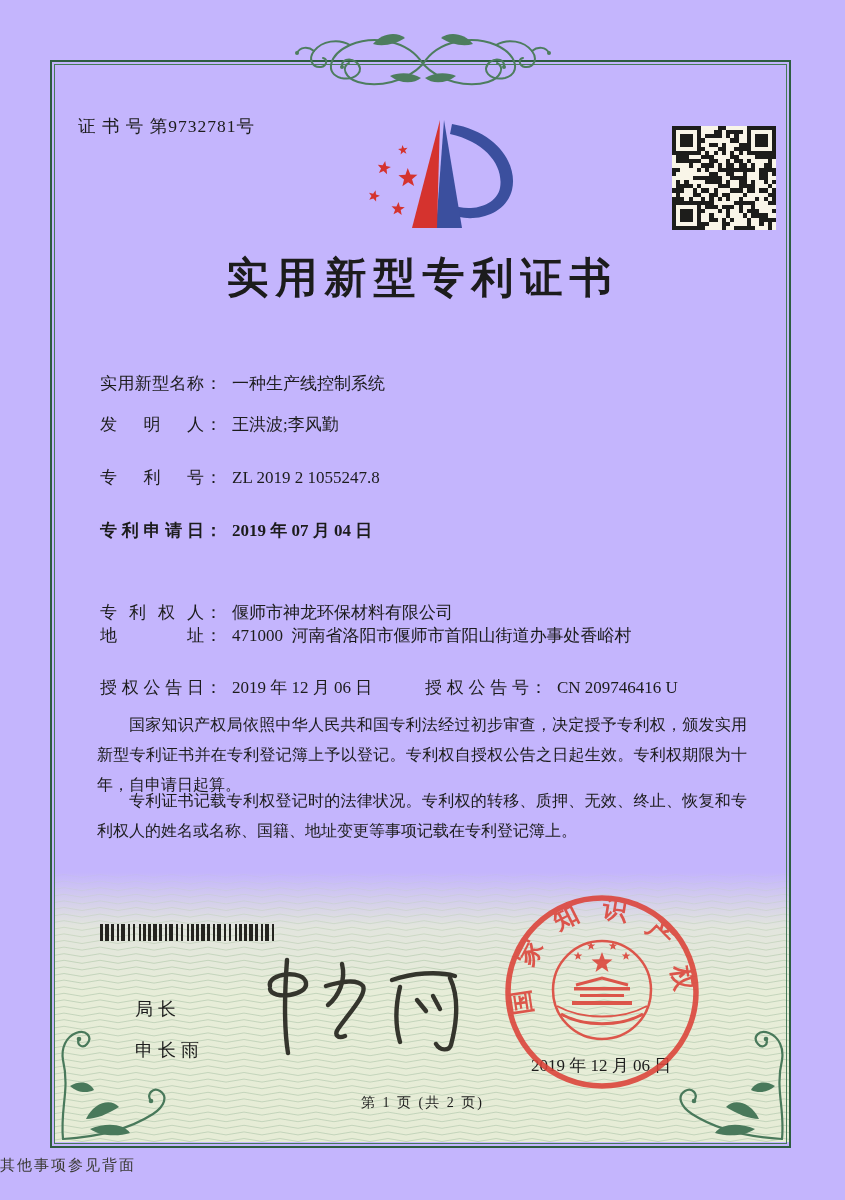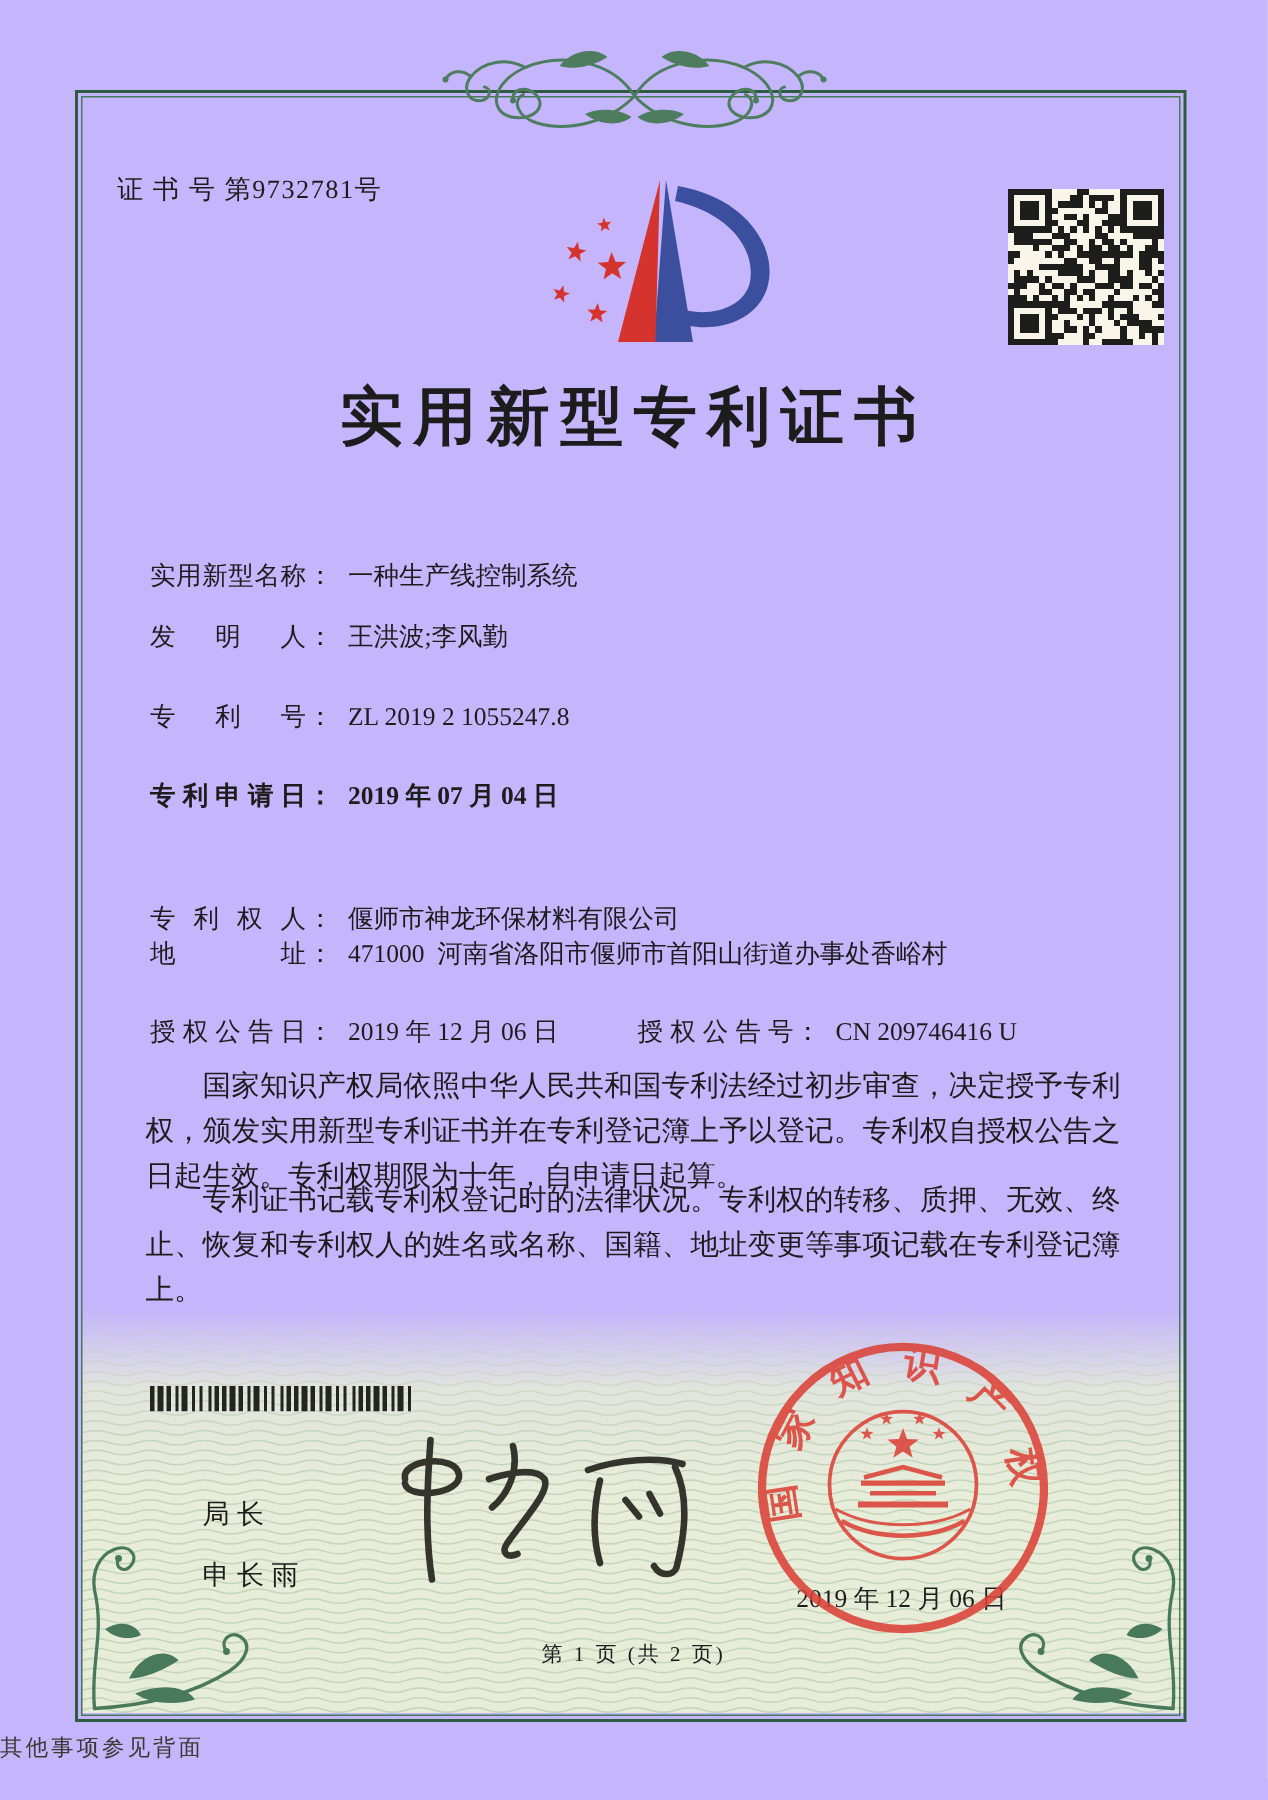--- a/index.html
+++ b/index.html
@@ -45,21 +45,21 @@
   .frow{left:100px;font-size:17px;z-index:4;white-space:nowrap;}
   .flabel{
     display:inline-block;width:104px;
     text-align:justify;text-align-last:justify;
     vertical-align:top;
   }
   .fcolon{display:inline-block;margin:0 10px 0 1px;}
   .fvalue{white-space:pre;}
   .para{
     left:97px;width:650px;
-    font-size:19px;line-height:30px;
+    font-size:16px;line-height:30px;
     text-align:justify;text-indent:2em;
     z-index:4;
   }
   .director{left:135px;font-size:18px;letter-spacing:5px;z-index:4;}
   .seal-date{
     left:506px;top:1054px;width:190px;text-align:center;
     font-size:17px;z-index:2;
   }
   .page-num{
     left:0;right:0;top:1094px;text-align:center;

